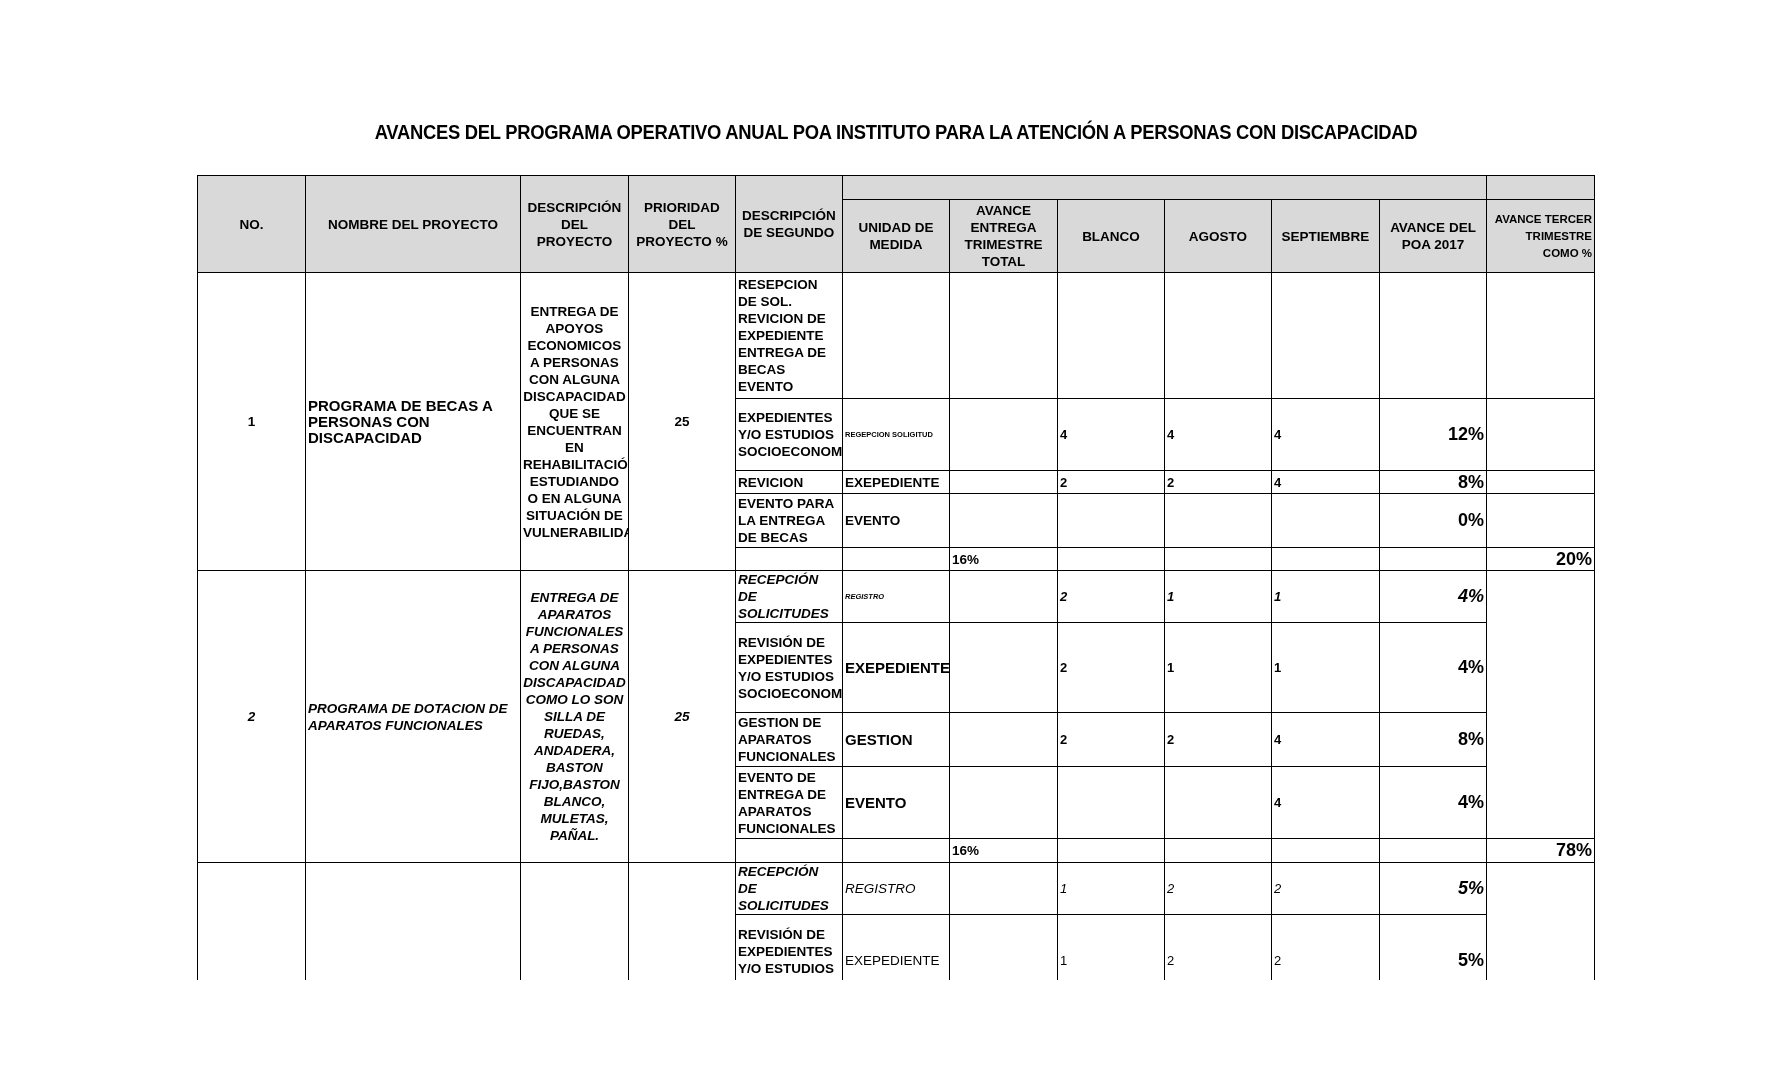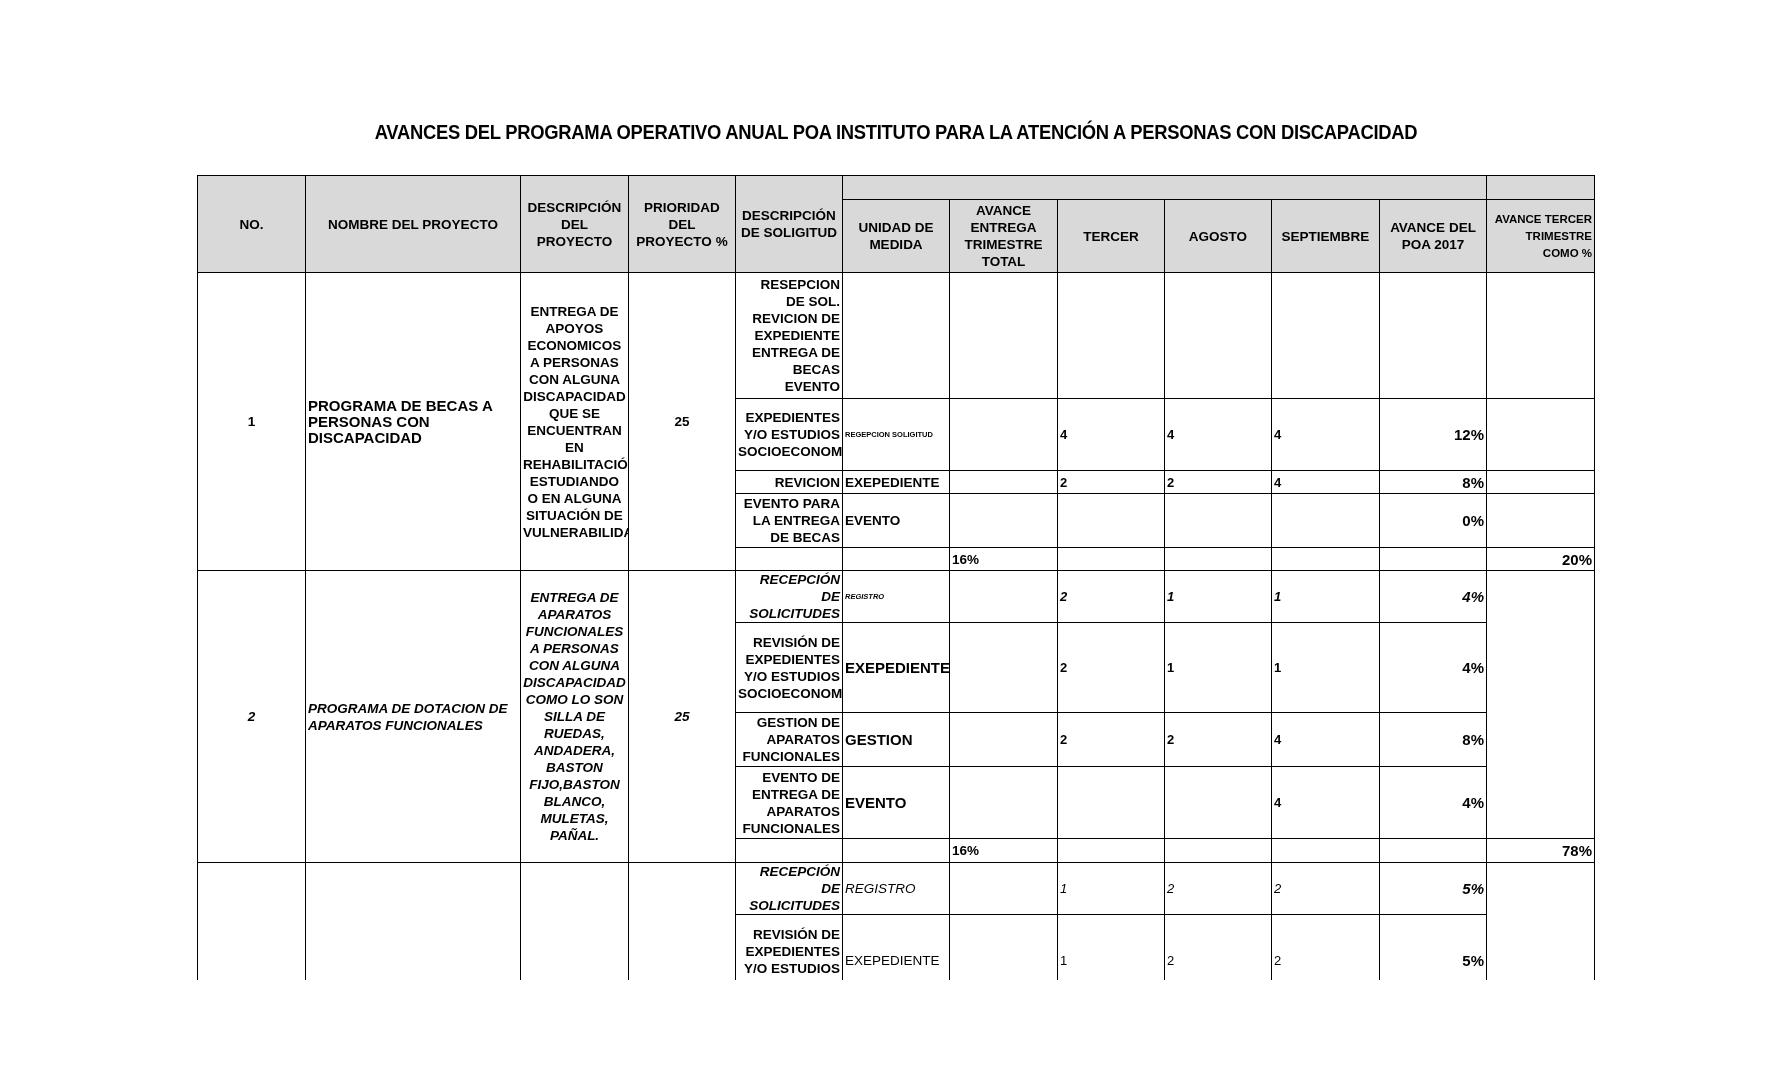--- a/index.html
+++ b/index.html
@@ -6,24 +6,24 @@
   body { width: 1792px; height: 1088px; position: relative; overflow: hidden; font-family: "Liberation Sans", sans-serif; color: #000; }
   .doc-title { position: absolute; left: 0; top: 121px; width: 1792px; text-align: center; font-family: "Liberation Sans", sans-serif; font-weight: bold; font-size: 20px; letter-spacing: -0.3px; transform: scaleX(0.92); transform-origin: center; }
   table.poa { position: absolute; left: 197px; top: 175px; border-collapse: collapse; table-layout: fixed; width: 1398px; }
   table.poa td, table.poa th { border: 1.5px solid #000; padding: 0 2px; vertical-align: middle; overflow: hidden; }
   table.poa th { background: #d9d9d9; font-weight: bold; font-size: 13.5px; text-align: center; line-height: 17px; }
   th.right { text-align: right !important; font-size: 11.5px !important; line-height: 17px; }
   td { font-size: 13.5px; font-weight: bold; line-height: 17px; }
   td.center { text-align: center; }
   td.left { text-align: left; }
   td.num { text-align: left; font-size: 13px; }
-  td.pct { text-align: right; vertical-align: bottom; font-size: 15px; padding-right: 2px; }
+  td.pct { text-align: right; vertical-align: bottom; font-size: 18px; padding-right: 2px; }
   td.tiny { font-size: 7.5px; font-weight: bold; }
   td.med { font-size: 15px; font-weight: bold; }
-  td.act { text-align: right; vertical-align: top; font-size: 13.5px; line-height: 17px; padding-left: 2px; }
+  td.act { text-align: left; vertical-align: top; font-size: 13.5px; line-height: 17px; padding-left: 2px; }
   td.thick-top { border-top: 3px solid #000; font-style: italic; }
   .cutoff { position: absolute; left: 0; top: 980px; width: 1792px; height: 108px; background: #ffffff; }
 </style>
 </head>
 <body>
 
 <div class="doc-title">AVANCES DEL PROGRAMA OPERATIVO ANUAL  POA INSTITUTO PARA LA ATENCIÓN A PERSONAS CON DISCAPACIDAD</div>
 
 <table class="poa">
   <colgroup>
@@ -39,28 +39,28 @@
       <col style="width:108px">
     <col style="width:107px">
       <col style="width:108px">
   </colgroup>
   <tbody>
       <tr style="height:24px">
     <th rowspan="2">NO.</th>
     <th rowspan="2">NOMBRE DEL PROYECTO</th>
     <th rowspan="2">DESCRIPCIÓN DEL PROYECTO</th>
     <th rowspan="2">PRIORIDAD DEL PROYECTO %</th>
-    <th rowspan="2">DESCRIPCIÓN DE SOLIGITUD</th>
+    <th rowspan="2">DESCRIPCIÓN DE SEGUNDO</th>
     <th colspan="6"></th>
     <th></th>
   </tr>
   <tr style="height:73px">
     <th>UNIDAD DE MEDIDA</th>
     <th>AVANCE ENTREGA TRIMESTRE TOTAL</th>
-    <th>TERCER</th>
+    <th>BLANCO</th>
     <th>AGOSTO</th>
     <th>SEPTIEMBRE</th>
     <th>AVANCE DEL POA 2017</th>
     <th class="right">AVANCE TERCER TRIMESTRE COMO %</th>
   </tr>
 
   <tr style="height:126px">
     <td rowspan="5" class="center">1</td>
     <td rowspan="5" class="left" style="font-size:15px;line-height:16px">PROGRAMA DE BECAS A PERSONAS CON DISCAPACIDAD</td>
     <td rowspan="5" class="center">ENTREGA DE APOYOS ECONOMICOS A PERSONAS CON ALGUNA DISCAPACIDAD QUE SE ENCUENTRAN EN REHABILITACIÓN, ESTUDIANDO O EN ALGUNA SITUACIÓN DE VULNERABILIDAD</td>

